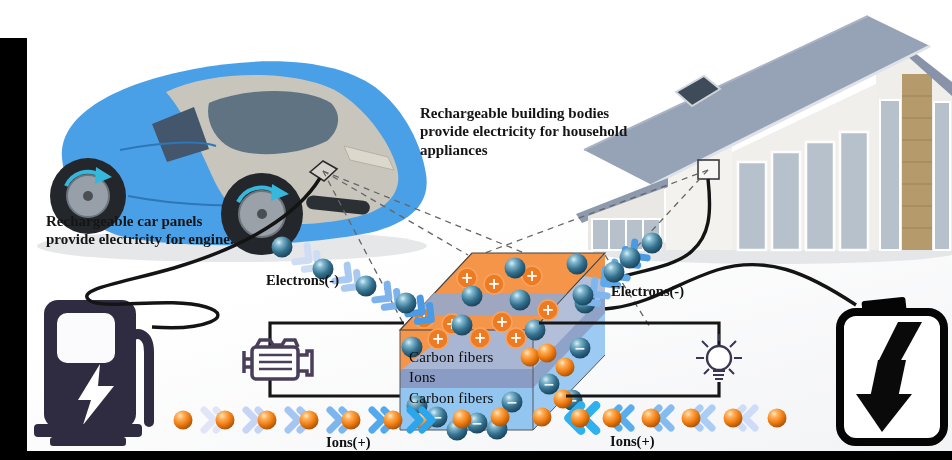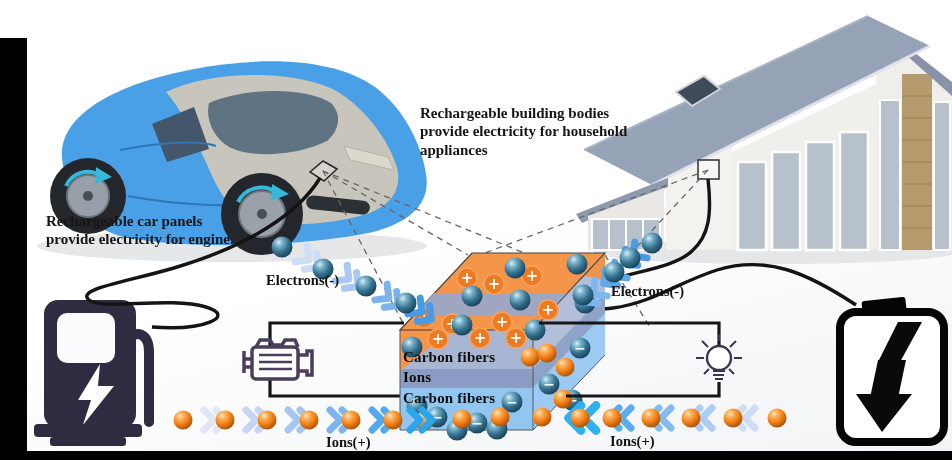--- a/index.html
+++ b/index.html
@@ -3,22 +3,22 @@
 <meta charset="utf-8">
 <style>
   html,body{margin:0;padding:0;background:#fff;}
   .stage{position:relative;width:952px;height:460px;overflow:hidden;
          background:linear-gradient(165deg,#ffffff 50%,#f2f3f5 100%);
          font-family:"Liberation Serif","DejaVu Serif",serif;}
   .stage svg{position:absolute;left:0;top:0;}
   .cap{position:absolute;z-index:3;color:#151515;font-weight:bold;
        font-size:15px;line-height:1.22;}
   .flow{position:absolute;z-index:3;color:#111;font-weight:bold;font-size:14.5px;}
-  .layer-label{position:absolute;z-index:3;color:#0c0c0c;font-weight:bold;font-size:15px;
-               letter-spacing:.2px;white-space:nowrap;}
+  .layer-label{position:absolute;z-index:3;color:#0c0c0c;font-weight:normal;font-size:15px;
+               letter-spacing:.2px;white-space:nowrap;margin-left:6px;}
 </style>
 </head>
 <body>
 
 <div class="stage">
 
 <svg width="952" height="460" viewBox="0 0 952 460">
   <defs>
     <radialGradient id="gTeal" cx="35%" cy="28%" r="80%">
       <stop offset="0%" stop-color="#d9eef6"></stop>

